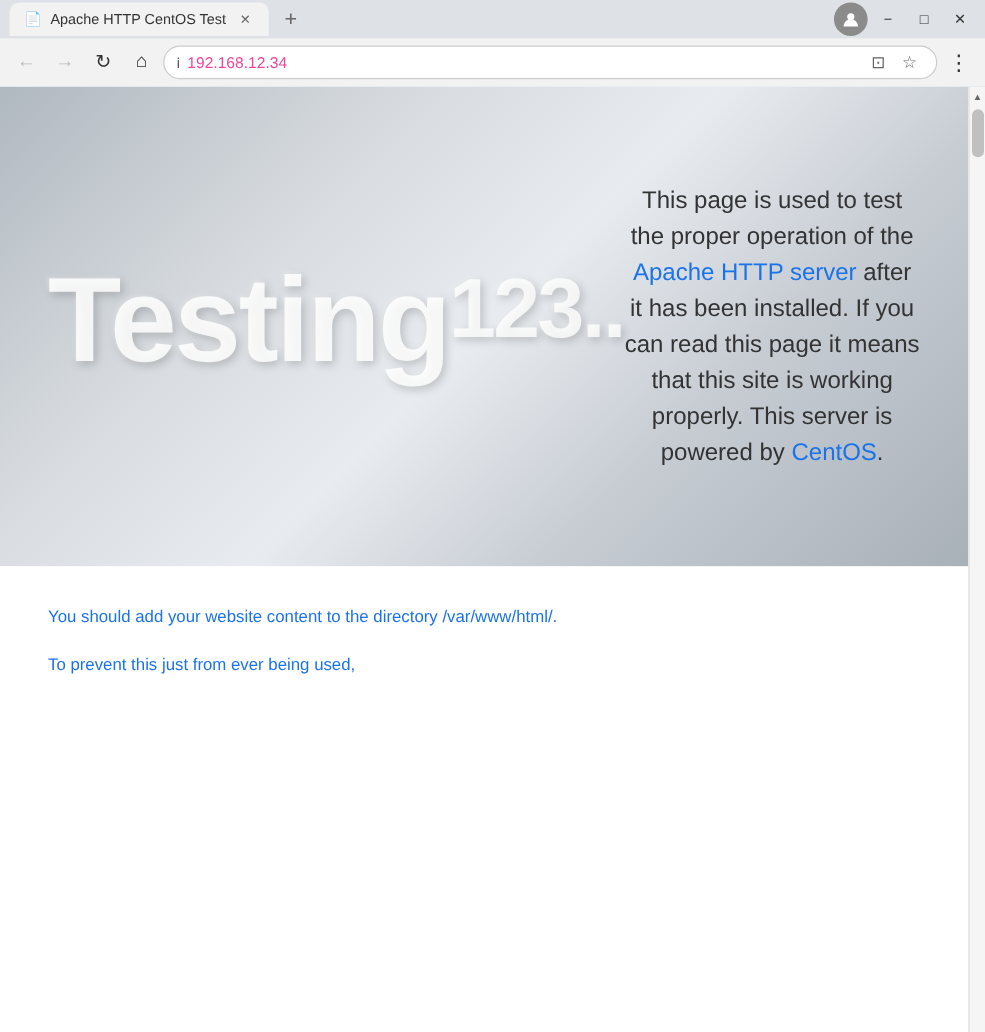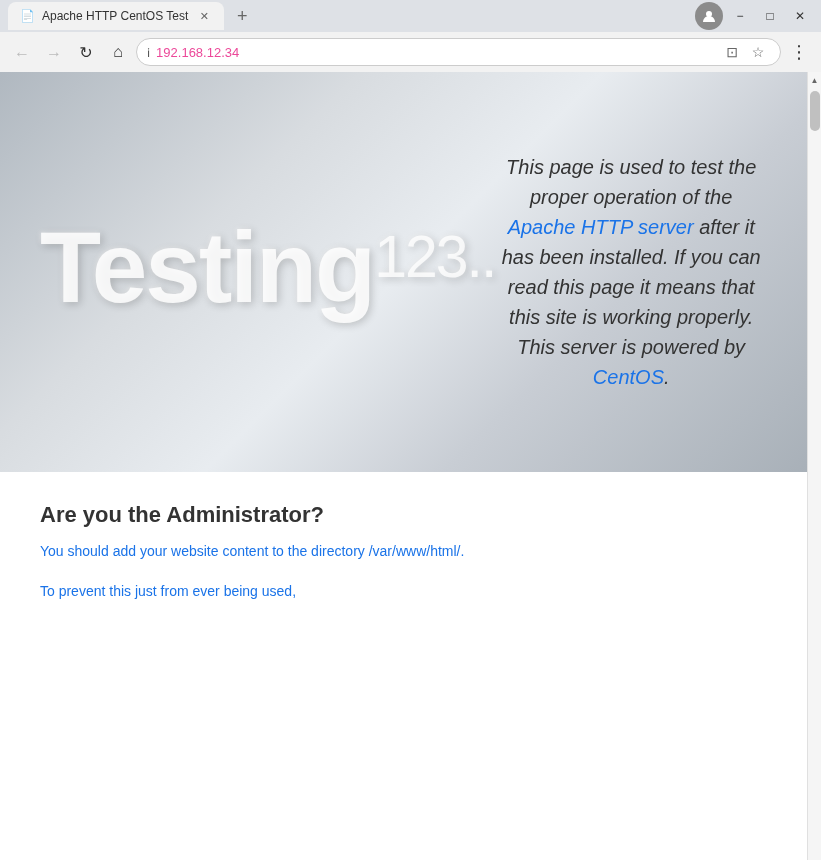--- a/index.html
+++ b/index.html
@@ -236,37 +236,36 @@
       font-size: 100px;
       font-weight: bold;
       color: rgba(255,255,255,0.85);
       text-shadow: 2px 2px 8px rgba(0,0,0,0.2), -1px -1px 4px rgba(255,255,255,0.5);
       line-height: 1;
       margin-bottom: 10px;
       letter-spacing: -2px;
     }
 
     .hero-subtitle {
-      font-size: 59px;
-      font-weight: normal;
+      font-size: 70px;
+      font-weight: bold;
       color: rgba(255,255,255,0.8);
       text-shadow: 2px 2px 8px rgba(0,0,0,0.2), -1px -1px 4px rgba(255,255,255,0.5);
       line-height: 1;
       margin-bottom: 30px;
       letter-spacing: -2px;
       text-align: right;
     }
 
     .hero-text {
       font-size: 20px;
       color: #333;
       max-width: 700px;
       line-height: 1.5;
       text-align: center;
-      font-style: italic;
     }
 
     .hero-text a {
       color: #1a73e8;
       text-decoration: none;
     }
 
     
     .content-section {
       background: white;
@@ -343,21 +342,20 @@
       <div class="hero">
         <div class="hero-title">Testing</div>
         <div class="hero-subtitle">123..</div>
         <div class="hero-text">
           <span>This page is used to test the proper operation of the </span><a href="#">Apache HTTP server</a><span> after it has been installed. If you can read this page it means that this site is working properly. This server is powered by </span><a href="#">CentOS</a><span>.</span>
         </div>
       </div>
 
       <div class="content-section">
         <div class="content-col">
-          <h2>Are you the Administrator?</h2>
           <p>You should add your website content to the directory /var/www/html/.</p>
           <br>
           <p>To prevent this just from ever being used,</p>
         </div>
       </div>
 
     </div>
 
     <div class="scrollbar-track">
       <div class="scrollbar-arrow">▲</div>

